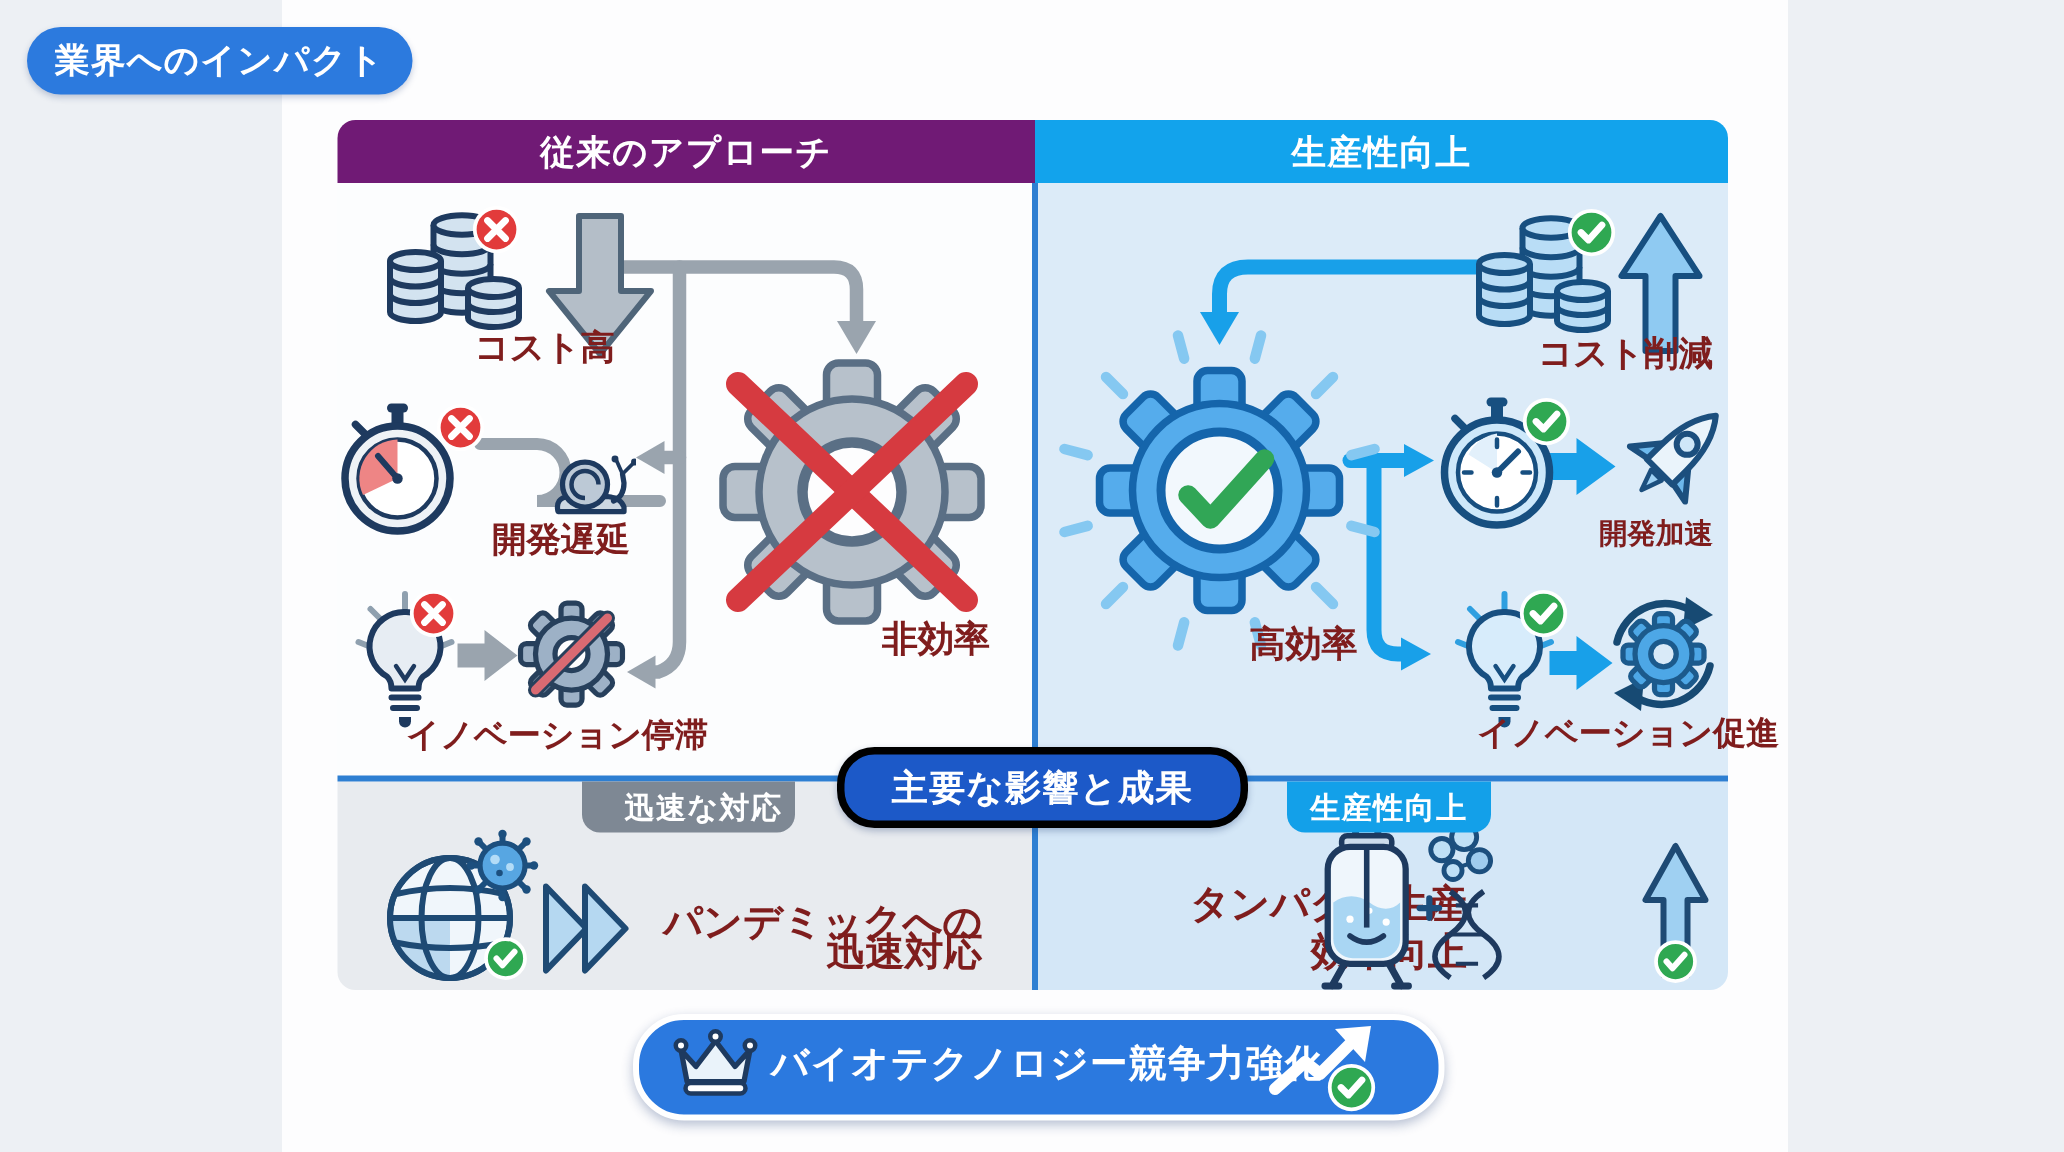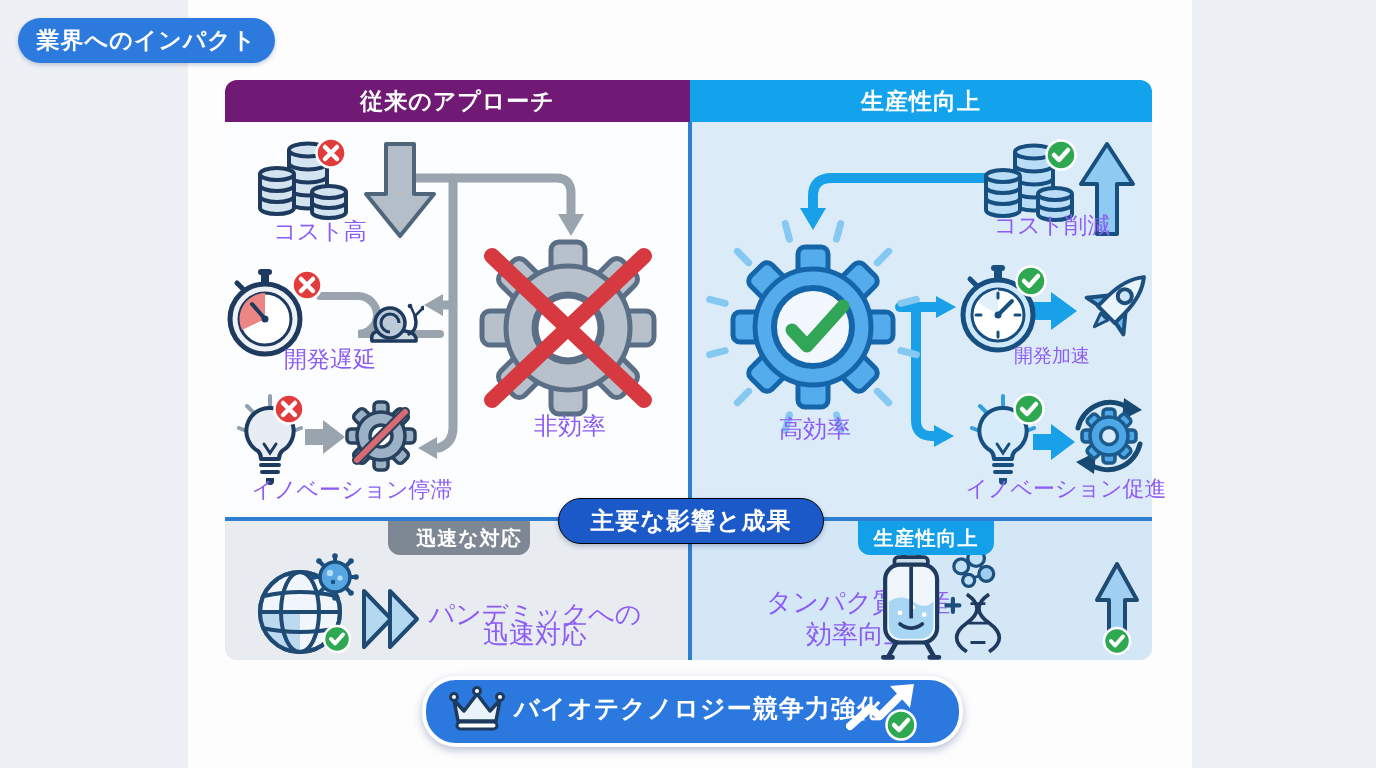--- a/index.html
+++ b/index.html
@@ -19,23 +19,23 @@
   .hdr{height:42px;display:flex;align-items:center;justify-content:center;
        color:#fff;font-weight:bold;font-size:23px;letter-spacing:1px;}
   .hdr-left{left:225px;top:80px;width:465px;background:#701a75;border-radius:12px 0 0 0;}
   .hdr-right{left:690px;top:80px;width:462px;background:#12a3ec;border-radius:0 12px 0 0;}
   .body-left{left:225px;top:122px;width:463px;height:395px;background:#fcfdfe;}
   .body-right{left:692px;top:122px;width:460px;height:395px;background:#dcebf8;}
   .lower-left{left:225px;top:521px;width:463px;height:139px;background:#e8ebef;border-radius:0 0 0 12px;}
   .lower-right{left:692px;top:521px;width:460px;height:139px;background:#d4e7f7;border-radius:0 0 12px 0;}
   .div-v{left:688px;top:122px;width:4px;height:538px;background:#2e7fd2;}
   .div-h{left:225px;top:517px;width:927px;height:4px;background:#2e7fd2;}
-  .lbl{color:#8b5cf6;font-weight:normal;text-align:center;}
+  .lbl{color:#7f1d1d;font-weight:bold;text-align:right;}
   .banner-mid{
-    left:558px;top:498px;width:264px;height:44px;background:#1c59c8;border:1px solid #000000;
+    left:558px;top:498px;width:264px;height:44px;background:#1c59c8;border:5px solid #000000;
     border-radius:25px;color:#fff;font-weight:bold;font-size:24px;display:flex;align-items:center;
     justify-content:center;z-index:6;box-shadow:0 2px 5px rgba(20,50,110,.3);letter-spacing:1px;
   }
   .sub-badge{height:34px;display:flex;align-items:center;justify-content:center;color:#fff;
     font-weight:bold;font-size:20px;border-radius:0 0 12px 12px;z-index:5;letter-spacing:1px;}
   .sub-badge-left{left:388px;top:521px;width:122px;background:#7e8894;padding-left:20px;}
   .sub-badge-right{left:858px;top:521px;width:136px;background:#13a0e9;}
   .footer-pill{
     left:422px;top:676px;width:533px;height:63px;background:#2b79df;border:4px solid #fff;
     border-radius:34px;z-index:7;box-shadow:0 3px 8px rgba(20,50,110,.3);
@@ -252,21 +252,21 @@
     <svg width="34" height="34">
         <circle cx="17" cy="17" r="14.5" fill="#2fa852" stroke="#fff" stroke-width="2.5"></circle>
         <path d="M10,17 l5,5 9,-10" stroke="#fff" stroke-width="4.5" fill="none" stroke-linecap="round" stroke-linejoin="round"></path>
       </svg>
   </div>
   <div class="abs icon" style="left:1076px;top:138px;">
     <svg width="62" height="100" viewBox="0 0 62 100">
       <path d="M21,96 h20 V46 h16 L31,6 5,46 h16 z" fill="#8fcaf2" stroke="#174f80" stroke-width="4" stroke-linejoin="round"></path>
     </svg>
   </div>
-  <div class="abs lbl" style="left:962px;top:210px;width:180px;font-size:23px;">コスト削減</div>
+  <div class="abs lbl" style="left:962px;top:220px;width:180px;font-size:23px;">コスト削減</div>
 
   <div class="abs icon" style="left:955px;top:262px;">
     <svg width="86" height="96" viewBox="0 0 86 96">
       <rect x="36" y="3" width="14" height="6" rx="3" fill="#174f80"></rect>
       <rect x="39" y="8" width="8" height="8" fill="#174f80"></rect>
       <path d="M15,17 L22,24" stroke="#174f80" stroke-width="5" stroke-linecap="round"></path>
       <circle cx="43" cy="53" r="35" fill="#cde8fa" stroke="#174f80" stroke-width="5"></circle>
       <circle cx="43" cy="53" r="26" fill="#fff" stroke="#174f80" stroke-width="3"></circle>
       <path d="M43,53 L43,27 A26,26 0 0 0 24,41 z" fill="#e2f0fb"></path>
       <path d="M43,31 v5 M43,75 v-5 M21,53 h5 M65,53 h-5" stroke="#174f80" stroke-width="3" stroke-linecap="round"></path>

